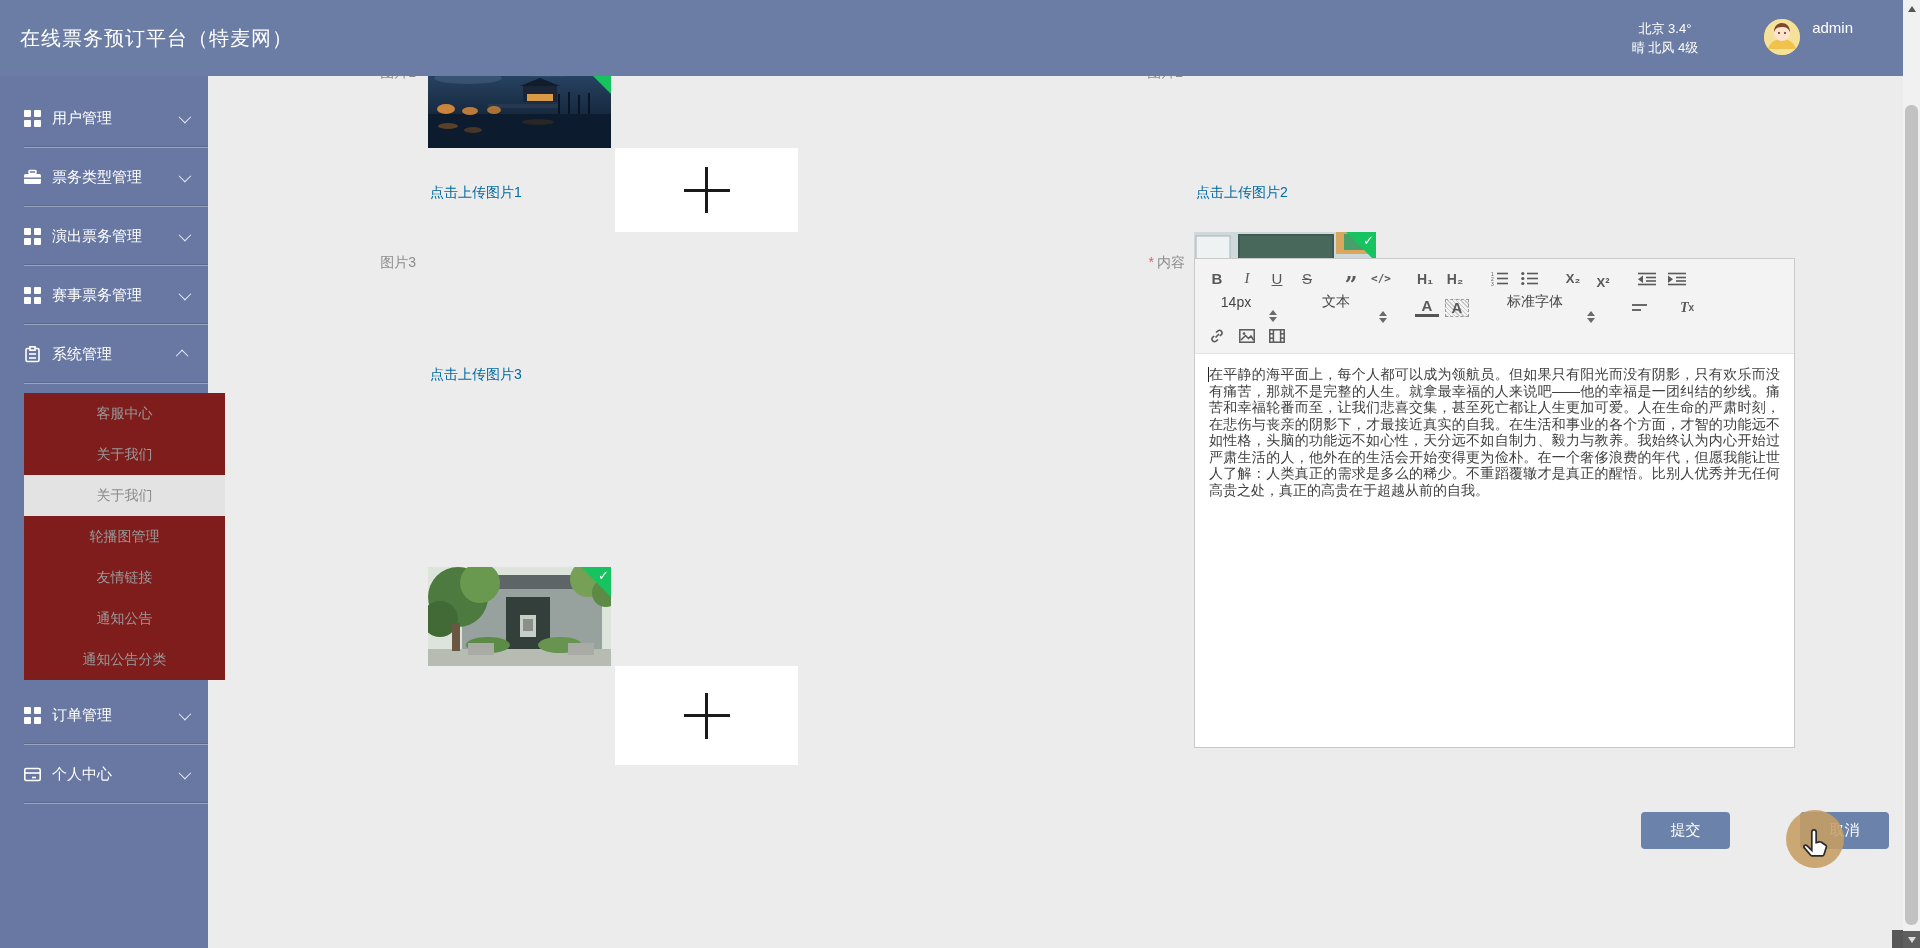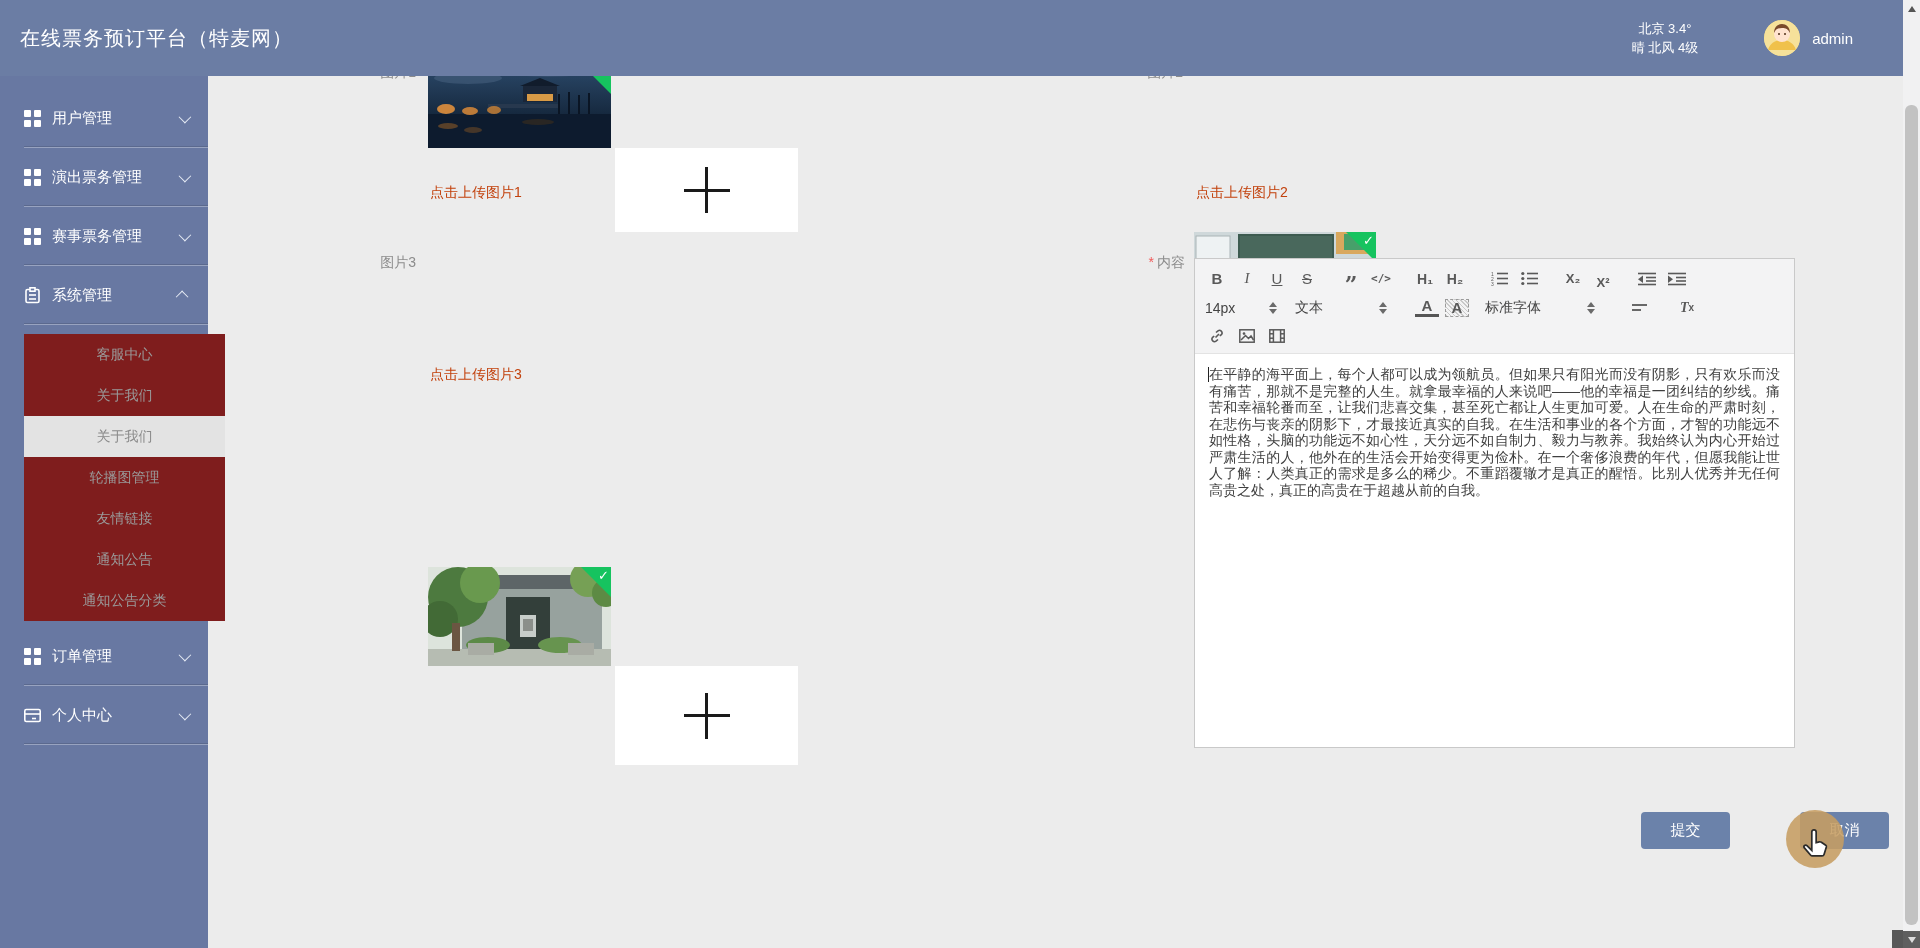--- a/index.html
+++ b/index.html
@@ -4,21 +4,21 @@
 <style>
   * { margin:0; padding:0; box-sizing:border-box; }
   html,body { width:1920px; height:948px; overflow:hidden; background:#ececec;
               font-family:"Liberation Sans","DejaVu Sans",sans-serif; }
   .stage { position:relative; width:1920px; height:948px; }
 
   
   .hdr { position:absolute; left:0; top:0; width:1903px; height:76px;
          background:#6b7da4; z-index:30; display:flex; align-items:center; color:#fff; }
   .hdr-title { margin-left:20px; font-size:20px; letter-spacing:1px; }
-  .hdr-right { margin-left:auto; display:flex; align-items:center; margin-right:50px; }
+  .hdr-right { margin-left:auto; display:flex; margin-right:50px; }
   .weather { text-align:center; font-size:13px; line-height:19px; margin-right:66px; }
   .avatar { width:36px; height:36px; border-radius:50%; overflow:hidden; background:#f6df8e;
             flex:0 0 auto; }
   .admin-name { font-size:15px; margin-left:12px; }
 
   
   .side { position:absolute; left:0; top:76px; width:208px; height:872px;
           background:#6878a2; z-index:20; padding-top:13px; }
   .side-item { height:59px; display:flex; align-items:center; padding:0 20px 0 24px;
                color:#fff; font-size:15px; cursor:pointer; position:relative; }
@@ -44,37 +44,37 @@
   .thumb { overflow:hidden; position:relative; background:#222; cursor:pointer; }
   .thumb svg { display:block; width:100%; height:100%; }
   .badge { position:absolute; right:0; top:0; width:0; height:0;
            border-top:30px solid #16c35f; border-left:30px solid transparent; }
   .badge .ck { position:absolute; right:2px; top:-29px; color:#fff; font-size:13px; }
   .upbox { background:#ffffff; position:relative; cursor:pointer; }
   .plus { position:absolute; left:50%; top:50%; width:46px; height:46px;
           transform:translate(-50%,-50%); }
   .plus::before { content:""; position:absolute; left:0; top:21.5px; width:46px; height:3px; background:#1a1a1a; }
   .plus::after  { content:""; position:absolute; left:21.5px; top:0; width:3px; height:46px; background:#1a1a1a; }
-  .caption { font-size:14px; color:#c2410c; }
+  .caption { font-size:14px; color:#0369a1; }
 
   
   .editor { background:#fff; border:1px solid #c9c9c9; }
   .tbar { background:#f3f3f4; padding:6px 10px 4px 10px; border-bottom:1px solid #e3e3e3; }
   .trow { display:flex; align-items:center; height:27px; }
   .tbtn { min-width:24px; height:24px; display:flex; align-items:center; justify-content:center;
           color:#595959; font-size:15px; margin-right:6px; cursor:pointer; }
   .gap { width:14px; }
   .tb-b { font-weight:bold; }
   .tb-i { font-style:italic; font-family:"Liberation Serif",serif; }
   .tb-u { text-decoration:underline; }
   .tb-s { text-decoration:line-through; }
   .tb-q { font-family:"DejaVu Serif",serif; font-weight:bold; font-size:22px; line-height:10px; padding-top:10px;}
   .tb-code { font-size:11px; font-weight:bold; font-family:"DejaVu Sans Mono",monospace; }
   .tb-h { font-weight:bold; font-size:14px; }
-  .tsel { display:flex; align-items:center; color:#444; font-size:14px; margin-right:18px; cursor:pointer; }
+  .tsel { display:flex; align-items:center; color:#444; font-size:14px; margin-right:18px; cursor:pointer;flex-direction:column; }
   .tsel .txt { margin-right:10px; }
   .updn { display:flex; flex-direction:column; }
   .updn i { display:block; width:0; height:0; border-left:4px solid transparent;
             border-right:4px solid transparent; }
   .updn i.u { border-bottom:5px solid #6a6a6a; margin-bottom:2px; }
   .updn i.d { border-top:5px solid #6a6a6a; }
   .tb-A { font-weight:bold; border-bottom:3px solid #555; line-height:14px; height:18px; }
   .tb-Ah { font-weight:bold; line-height:14px; height:18px; padding:0 2px;
            background:repeating-linear-gradient(45deg,#c9c9c9 0 1px,transparent 1px 3px);
            border:1px dashed #9a9a9a; }
@@ -416,20 +416,31 @@
             <rect x="0" y="0" width="7" height="7" rx="1"></rect>
             <rect x="10" y="0" width="7" height="7" rx="1"></rect>
             <rect x="0" y="10" width="7" height="7" rx="1"></rect>
             <rect x="10" y="10" width="7" height="7" rx="1"></rect>
           </g>
         </svg>
       <span>用户管理</span>
       <span class="chev"></span>
     </div>
 
+    <div class="side-item">
+      <svg class="mi" viewBox="0 0 17 17">
+          <g fill="#fff">
+            <rect x="0" y="5" width="17" height="10" rx="1.5"></rect>
+            <rect x="5" y="1.5" width="7" height="3" rx="1" fill="none" stroke="#fff" stroke-width="1.6"></rect>
+            <rect x="0" y="8.5" width="17" height="1.4" fill="#6878a2"></rect>
+          </g>
+        </svg>
+      <span>票务类型管理</span>
+      <span class="chev"></span>
+    </div>
 
     <div class="side-item">
       <svg class="mi" viewBox="0 0 17 17">
           <g fill="#fff">
             <rect x="0" y="0" width="7" height="7" rx="1"></rect>
             <rect x="10" y="0" width="7" height="7" rx="1"></rect>
             <rect x="0" y="10" width="7" height="7" rx="1"></rect>
             <rect x="10" y="10" width="7" height="7" rx="1"></rect>
           </g>
         </svg>

